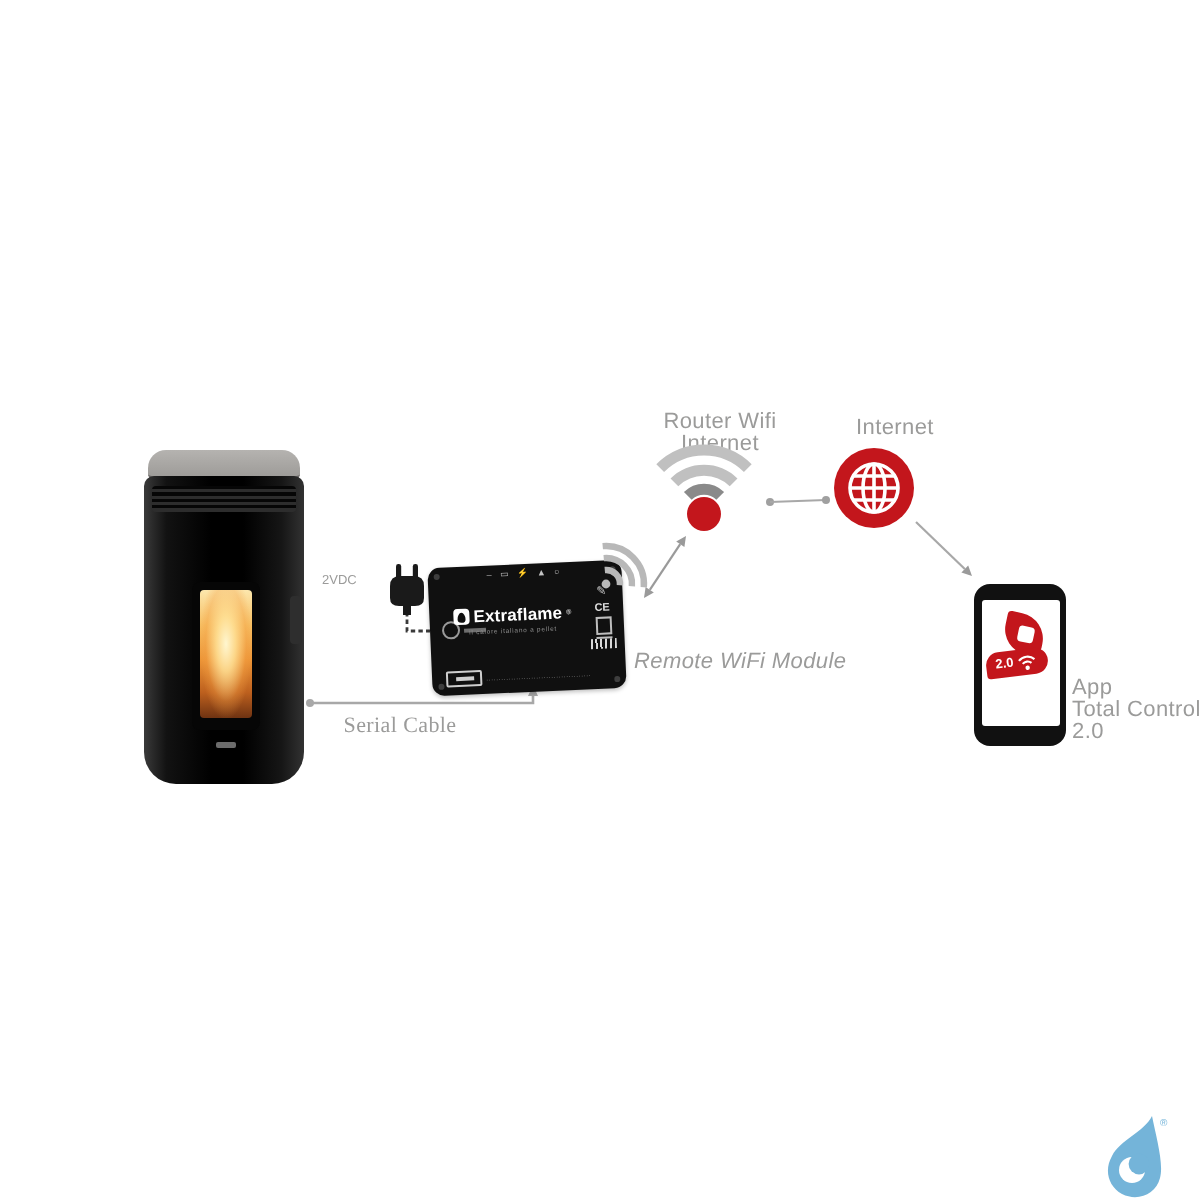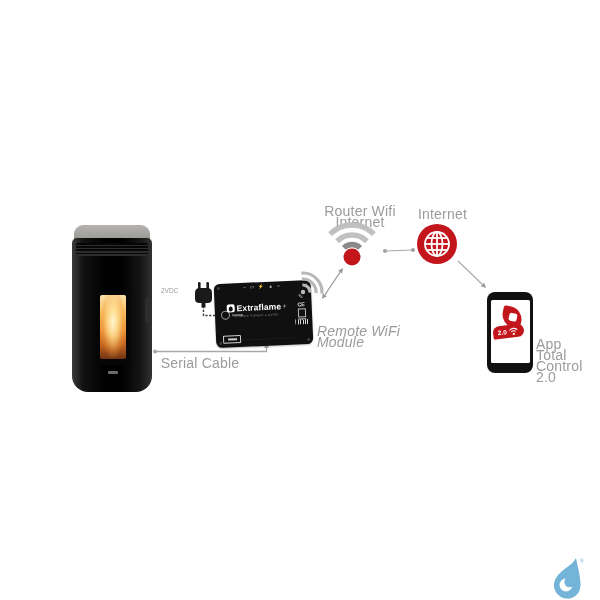--- a/index.html
+++ b/index.html
@@ -1,19 +1,19 @@
 <!DOCTYPE html>
 <html><head>
 <meta charset="utf-8">
 <style>
   html,body{margin:0;padding:0;background:#fff;}
   #canvas{position:relative;width:600px;height:600px;background:#ffffff;overflow:hidden;
           font-family:"Liberation Sans", sans-serif;}
   .abs{position:absolute;}
-  .lbl{color:#9b9b9a;font-size:14px;letter-spacing:.2px;line-height:11px;}
+  .lbl{color:#9b9b9a;font-size:11px;letter-spacing:.2px;line-height:11px;}
 
   
   .stove{left:72px;top:225px;width:80px;height:167px;}
   .stove-cap{position:absolute;left:2px;top:0;width:76px;height:13px;background:linear-gradient(180deg,#b5b3b0,#9e9c99);
              border-radius:9px 9px 3px 3px;border-bottom:2px solid #6f6d6b;}
   .stove-body{position:absolute;left:0;top:13px;width:80px;height:154px;
               background:linear-gradient(90deg,#3a3a3a 0%,#121212 14%,#000 42%,#000 62%,#161616 86%,#323232 100%);
               border-radius:5px 5px 16px 16px;}
   .stove-vents{position:absolute;left:4px;top:5px;width:72px;height:13px;
                background:repeating-linear-gradient(180deg,#060606 0 1.6px,#2d2d2d 1.6px 3.2px);border-radius:2px;}
@@ -49,23 +49,23 @@
   .mod-bin::after{content:"";position:absolute;left:-1px;bottom:-2.5px;width:8px;height:1px;background:#bdbdbd;}
   .mod-barcode{width:13px;height:5px;background:repeating-linear-gradient(90deg,#d9d9d9 0 1px,#101010 1px 2.4px);}
   .mod-port-label{position:absolute;left:7px;bottom:4px;width:16px;height:6px;border:1px solid #cfcfcf;border-radius:1px;
                   display:flex;align-items:center;justify-content:center;}
   .mod-port-dash{width:9px;height:1.5px;background:#cfcfcf;}
   .mod-microprint{position:absolute;left:27px;right:18px;bottom:5px;font-size:3px;color:#8f8f8f;
                   letter-spacing:.25px;white-space:nowrap;overflow:hidden;text-align:center;}
 
   
   .router-label{left:312px;top:206px;width:96px;text-align:center;}
-  .internet-label{left:407px;top:209px;width:60px;text-align:right;}
+  .internet-label{left:428px;top:209px;width:60px;text-align:left;}
   .remote-label{left:317px;top:326px;width:110px;font-style:italic;}
-  .serial-label{left:153px;top:358px;width:94px;text-align:center;}
+  .serial-label{left:153px;top:358px;width:94px;text-align:center;font-family:Liberation Serif, serif;}
   .app-label{left:536px;top:339px;width:70px;}
 
   
   .phone{left:487px;top:292px;width:46px;height:81px;background:#111;border-radius:8px;}
   .phone-screen{position:absolute;left:3.5px;right:3.5px;top:8px;bottom:10px;background:#fff;border-radius:1.5px;overflow:hidden;}
   .app-leaf{position:absolute;left:11px;top:7px;width:20px;height:20px;background:#c3161c;
             border-radius:2px 65% 25% 65%;transform:rotate(12deg);}
   .app-leaf-sq{position:absolute;left:6.5px;top:6px;width:8px;height:8px;background:#fff;border-radius:2px;}
   .app-badge{position:absolute;left:2px;top:25px;width:31px;height:13px;background:#c3161c;
              border-radius:7px 7px 7px 2px;transform:rotate(-7deg);display:flex;align-items:center;justify-content:center;gap:1.5px;}

